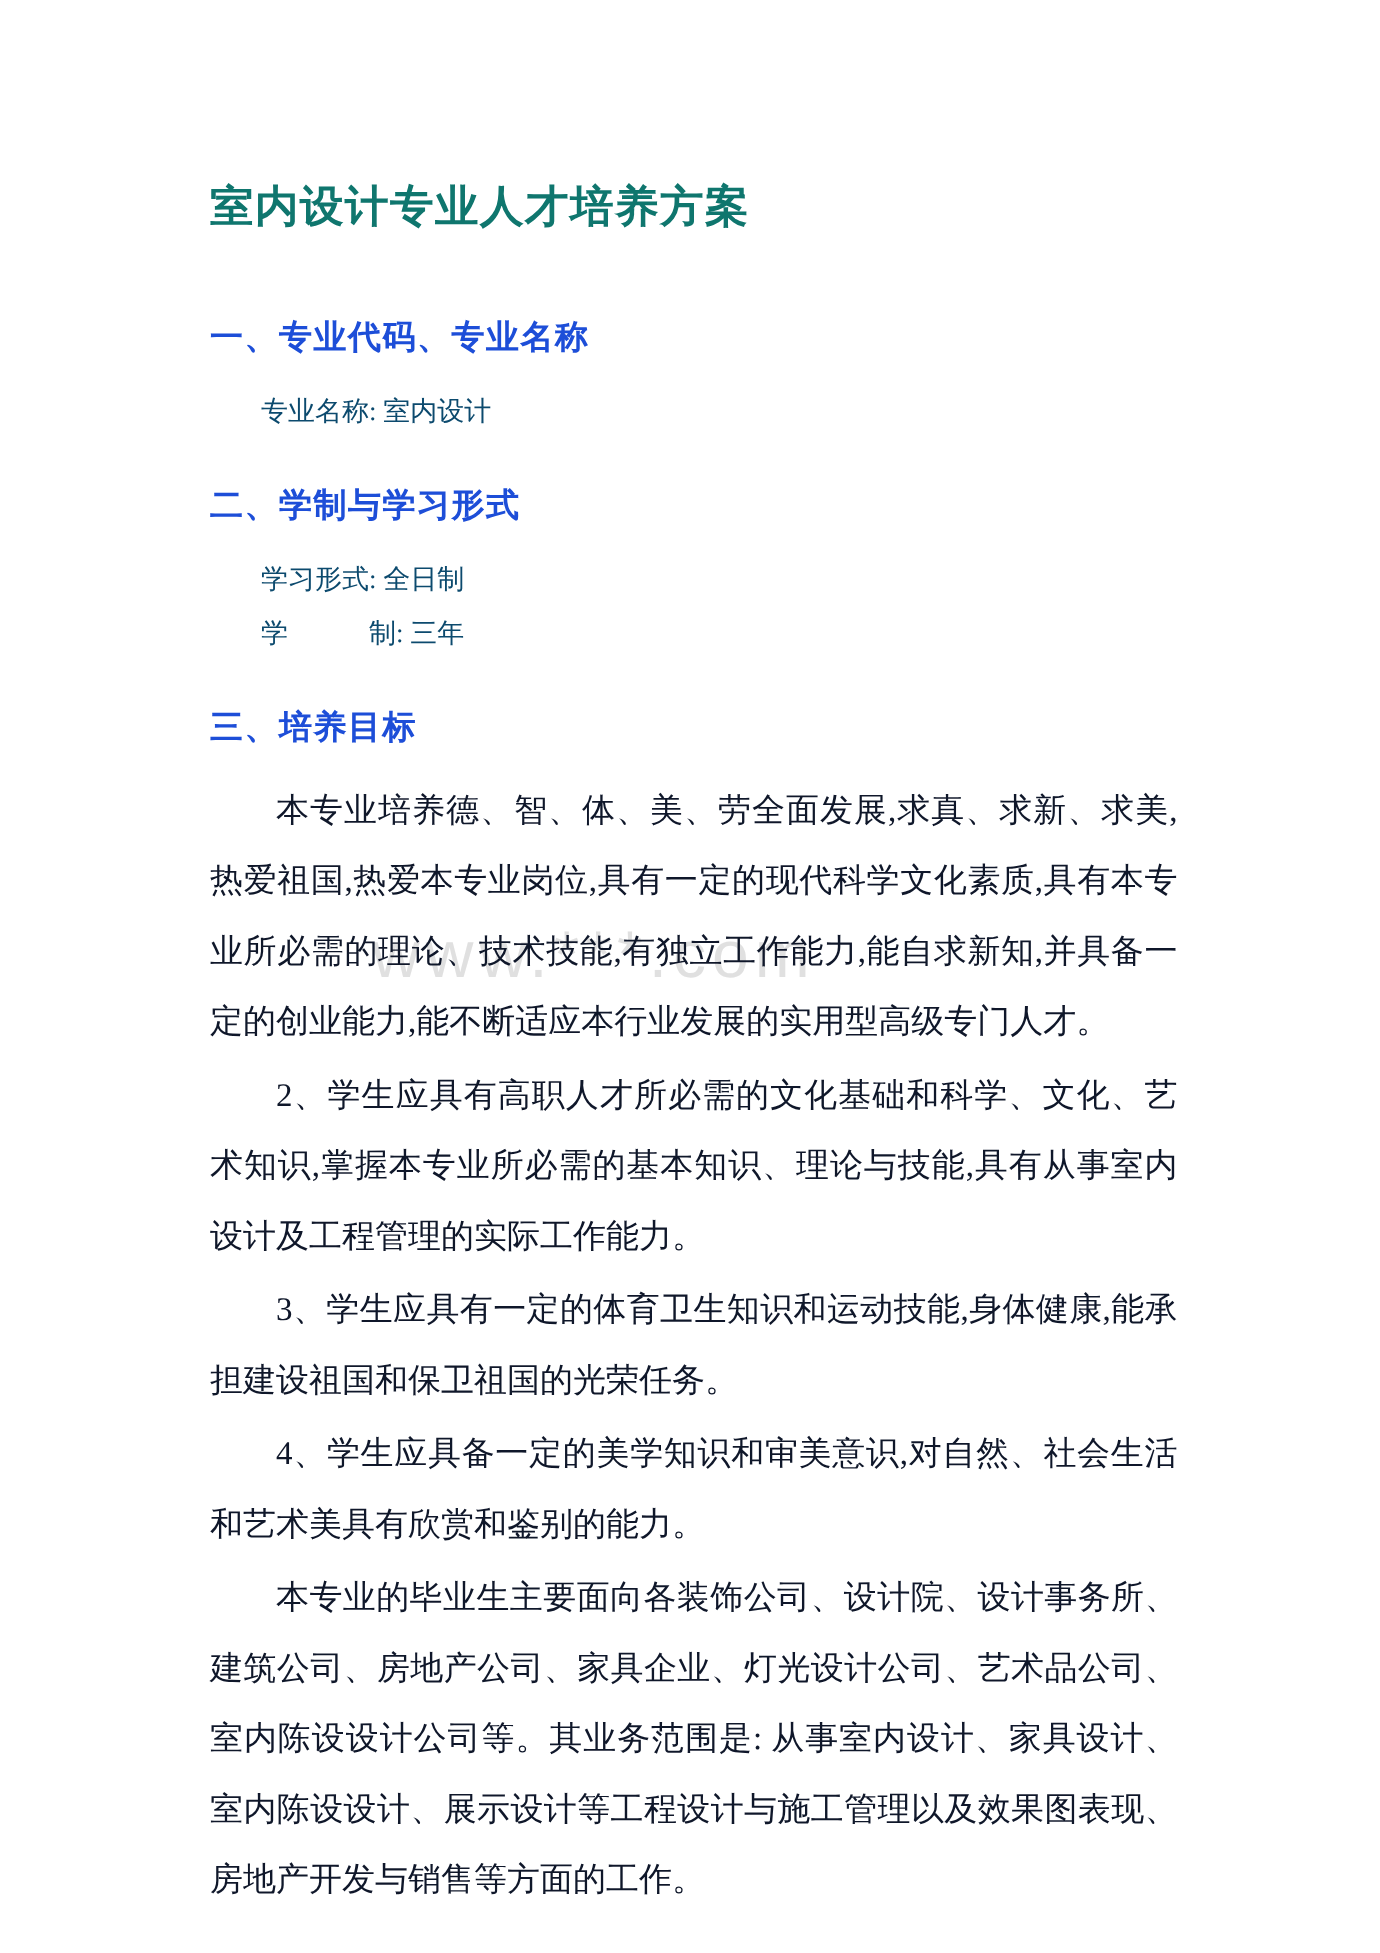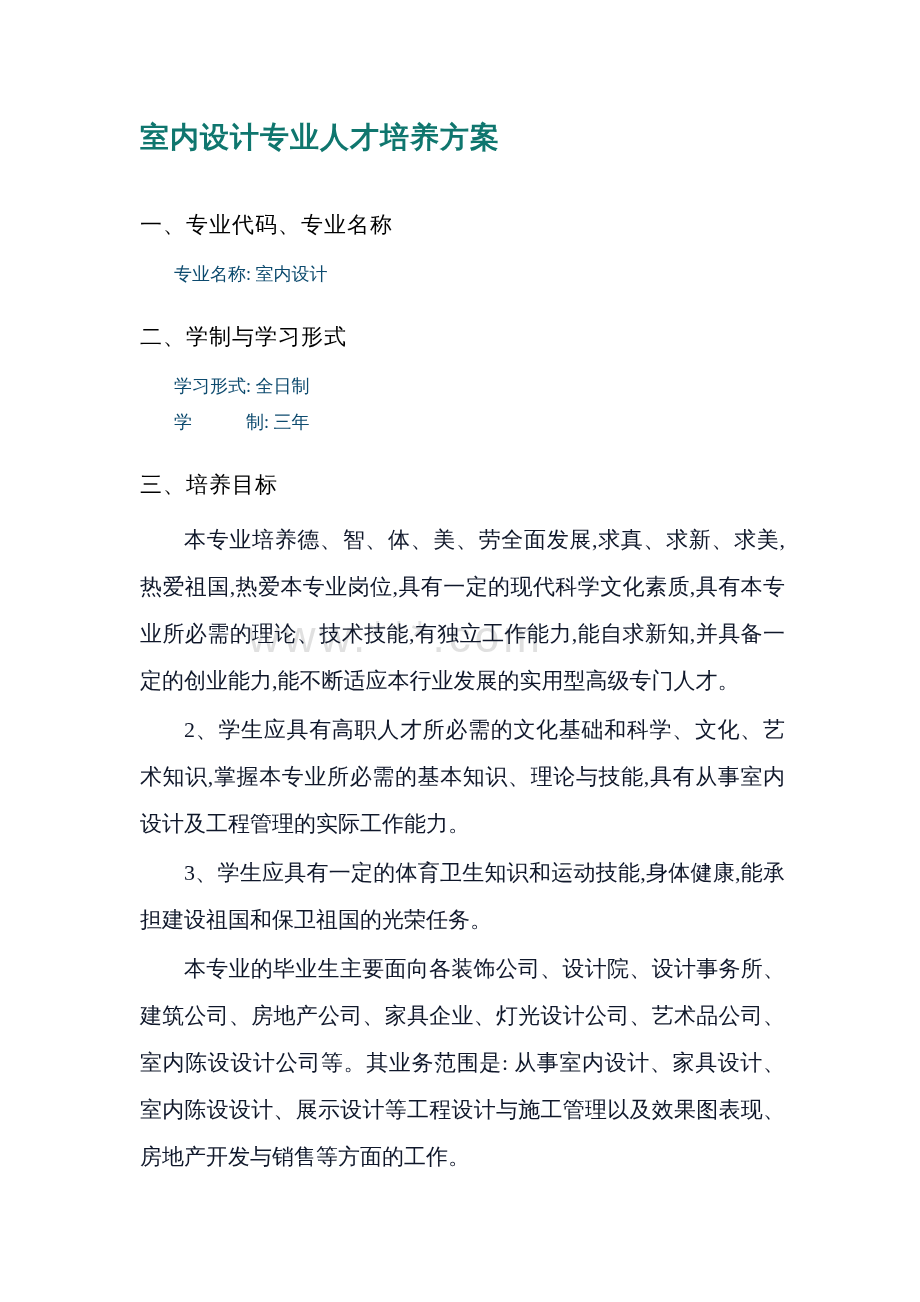--- a/index.html
+++ b/index.html
@@ -23,23 +23,23 @@
   .doc-title {
     font-family: "Liberation Sans", "DejaVu Sans", sans-serif;
     font-weight: bold;
     font-size: 29px;
     color: #0f766e;
     letter-spacing: 1px;
     margin-bottom: 52px;
   }
   .section-heading {
     font-family: "Liberation Sans", "DejaVu Sans", sans-serif;
-    font-weight: normal;
+    font-weight: bold;
     font-size: 22px;
-    color: #000000;
+    color: #1d4ed8;
     margin-top: 30px;
     margin-bottom: 16px;
     letter-spacing: 1px;
   }
   .kv-line {
     font-size: 18px;
     color: #0c4a6e;
     line-height: 36px;
     padding-left: 34px;
   }
@@ -79,17 +79,18 @@
     <div class="kv-line">专业名称: 室内设计</div>
 
     <h2 class="section-heading">二、学制与学习形式</h2>
     <div class="kv-line">学习形式: 全日制</div>
     <div class="kv-line">学　　　制: 三年</div>
 
     <h2 class="section-heading">三、培养目标</h2>
     <p class="body-para">本专业培养德、智、体、美、劳全面发展,求真、求新、求美,热爱祖国,热爱本专业岗位,具有一定的现代科学文化素质,具有本专业所必需的理论、技术技能,有独立工作能力,能自求新知,并具备一定的创业能力,能不断适应本行业发展的实用型高级专门人才。</p>
     <p class="body-para">2、学生应具有高职人才所必需的文化基础和科学、文化、艺术知识,掌握本专业所必需的基本知识、理论与技能,具有从事室内设计及工程管理的实际工作能力。</p>
     <p class="body-para">3、学生应具有一定的体育卫生知识和运动技能,身体健康,能承担建设祖国和保卫祖国的光荣任务。</p>
+    <p class="body-para">4、学生应具备一定的美学知识和审美意识,对自然、社会生活和艺术美具有欣赏和鉴别的能力。</p>
 
     <p class="body-para">本专业的毕业生主要面向各装饰公司、设计院、设计事务所、建筑公司、房地产公司、家具企业、灯光设计公司、艺术品公司、室内陈设设计公司等。其业务范围是: 从事室内设计、家具设计、室内陈设设计、展示设计等工程设计与施工管理以及效果图表现、房地产开发与销售等方面的工作。</p>
 
   </div>
 </div>
 
 </body></html>

